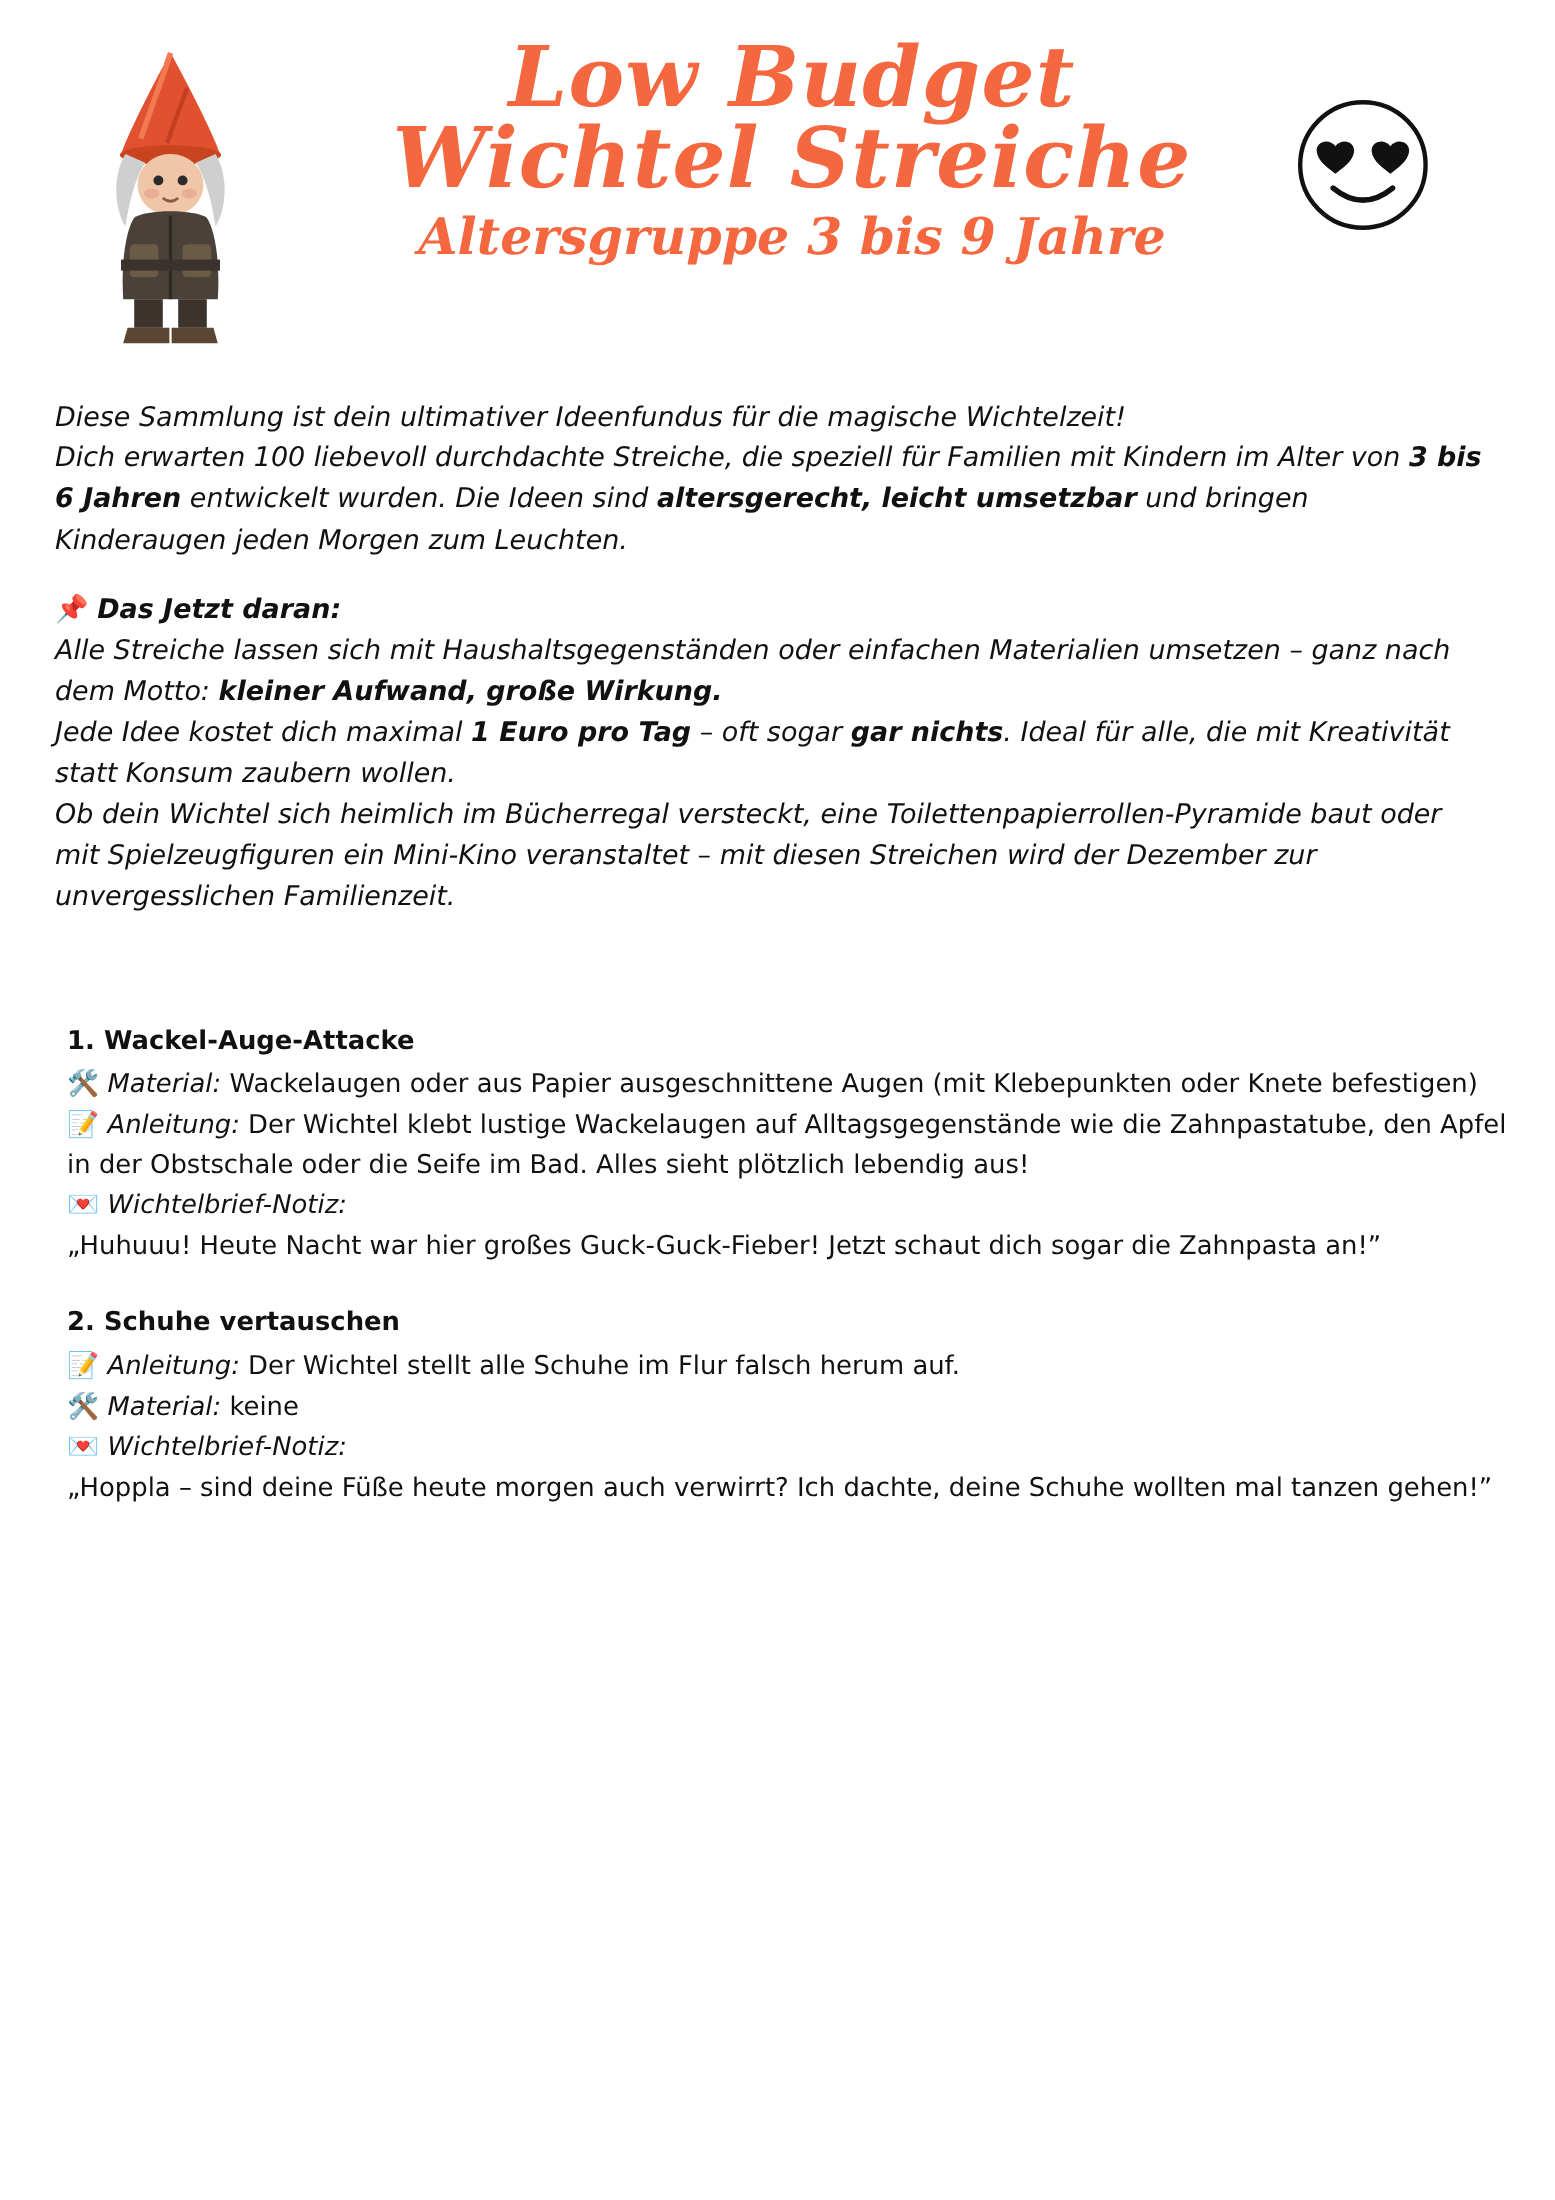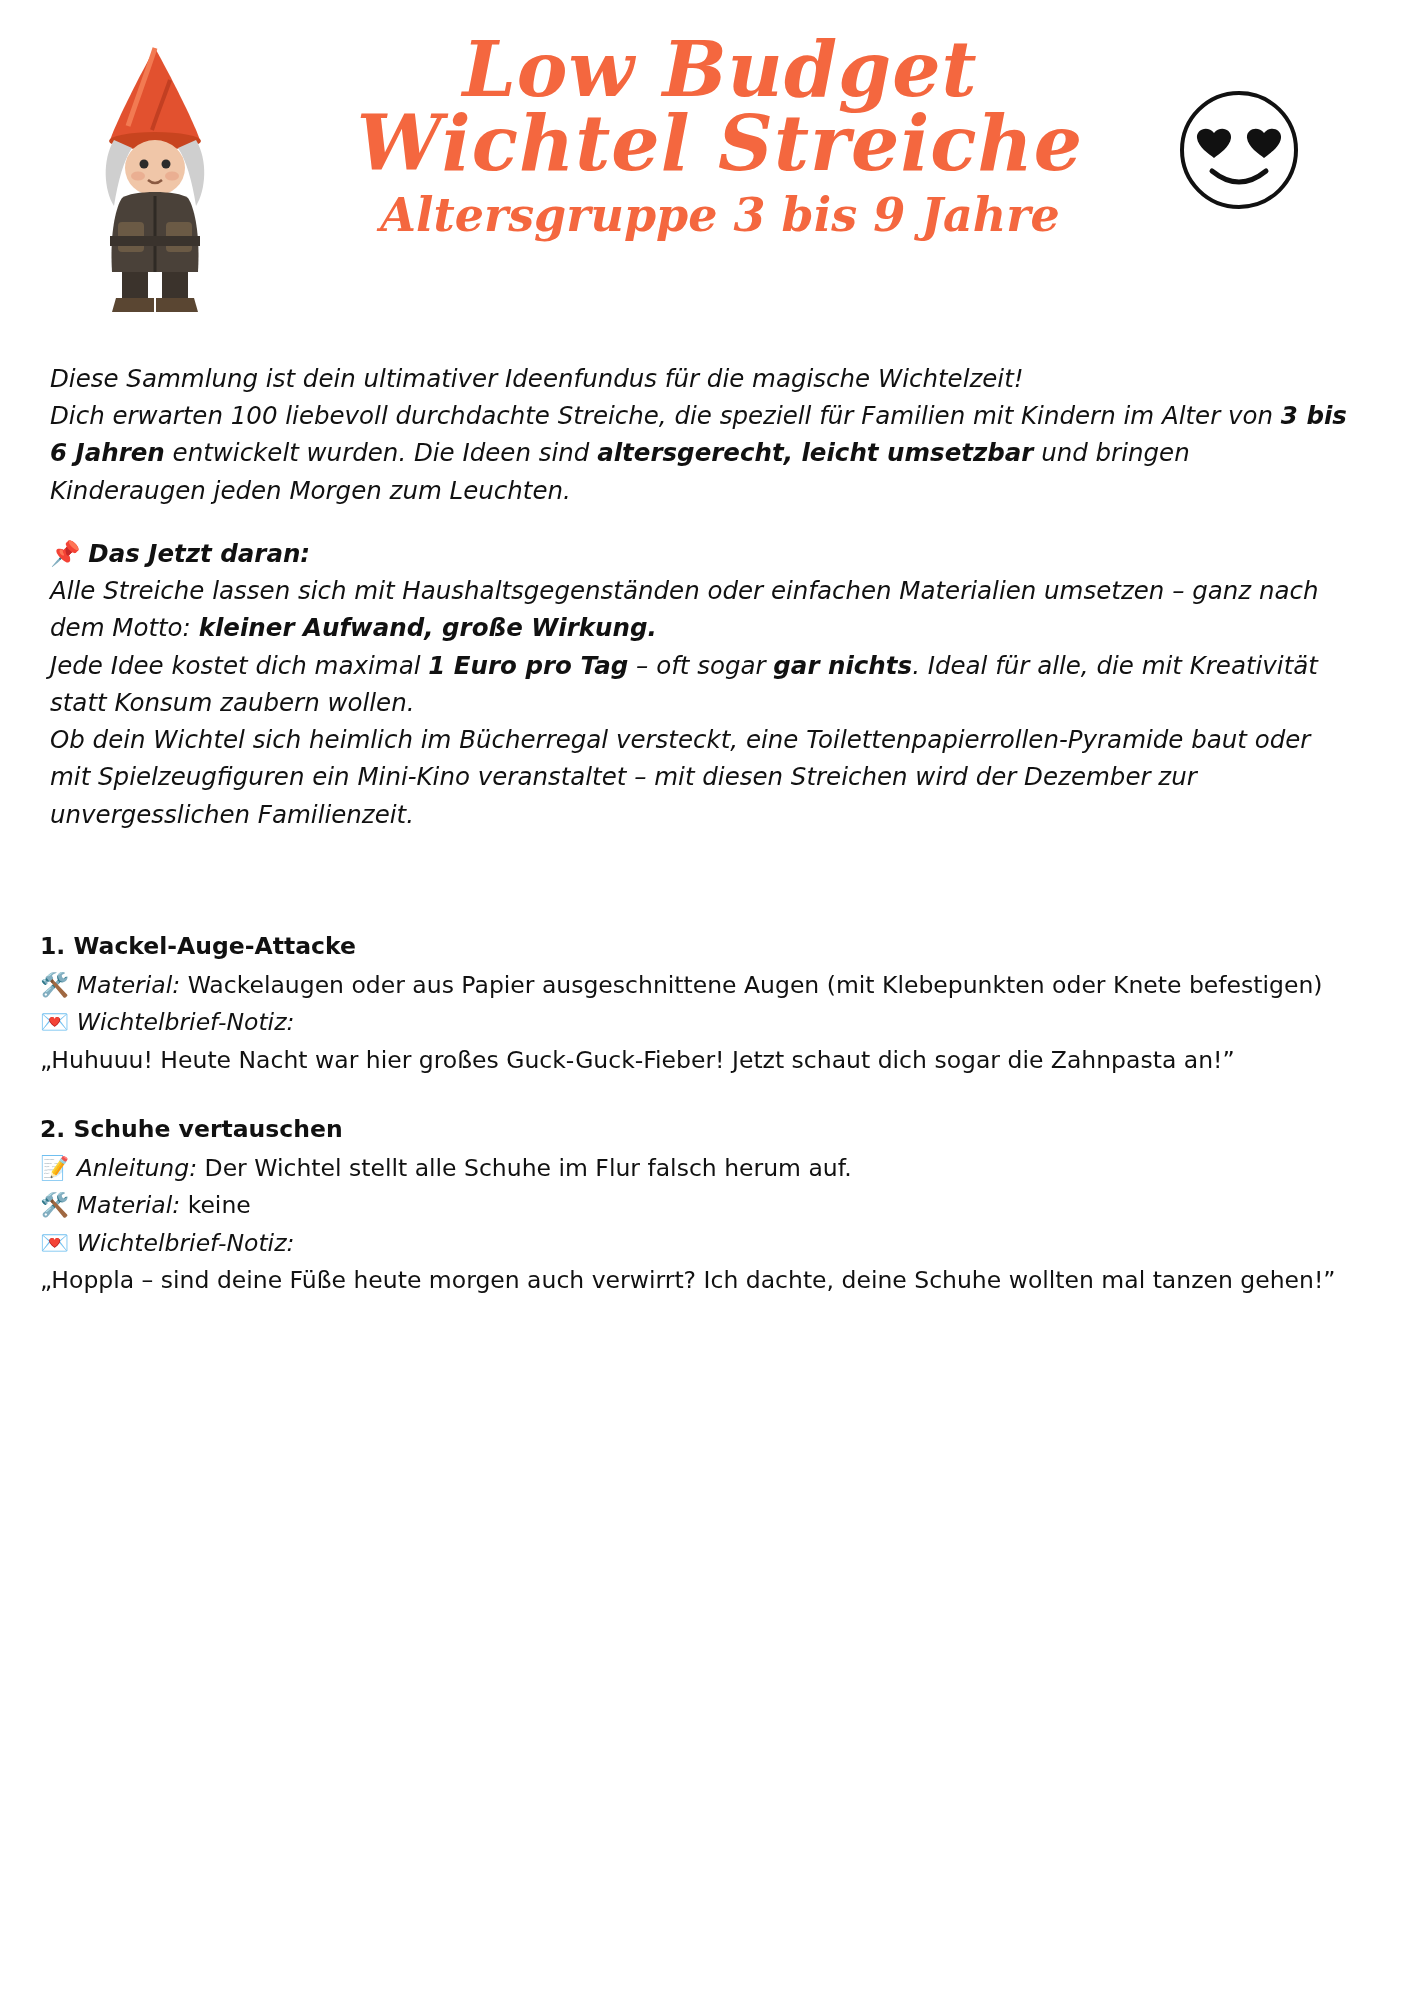--- a/index.html
+++ b/index.html
@@ -88,21 +88,21 @@
   }
 
   
   .pranks {
     margin-top: 96px;
     padding: 0 0 0 0;
     font-size: 23.5px;
     line-height: 1.5;
     color: #111;
   }
-  .prank { margin-bottom: 34px; }
+  .prank { margin-bottom: 34px; margin-left: 21px; }
   .prank-title {
     font-weight: bold;
     font-size: 23.5px;
     margin-bottom: 4px;
   }
   .line { margin: 0 0 2px 0; }
   .lbl {
     font-weight: normal;
     font-style: italic;
   }
@@ -193,20 +193,25 @@
   <div class="pranks">
 
     <div class="prank">
       <div class="prank-title">1. Wackel-Auge-Attacke</div>
       <p class="line">
         <span class="emoji">🛠️</span>
         <span class="lbl">Material:</span>
         <span>Wackelaugen oder aus Papier ausgeschnittene Augen (mit Klebepunkten oder Knete befestigen)</span>
       </p>
       <p class="line">
+        <span class="emoji">📝</span>
+        <span class="lbl">Anleitung:</span>
+        <span>Der Wichtel klebt lustige Wackelaugen auf Alltagsgegenstände wie die Zahnpastatube, den Apfel in der Obstschale oder die Seife im Bad. Alles sieht plötzlich lebendig aus!</span>
+      </p>
+      <p class="line">
         <span class="emoji">💌</span>
         <span class="lbl">Wichtelbrief-Notiz:</span>
       </p>
       <p class="line quote">„Huhuuu! Heute Nacht war hier großes Guck-Guck-Fieber! Jetzt schaut dich sogar die Zahnpasta an!”</p>
     </div>
 
     <div class="prank">
       <div class="prank-title">2. Schuhe vertauschen</div>
       <p class="line">
         <span class="emoji">📝</span>

